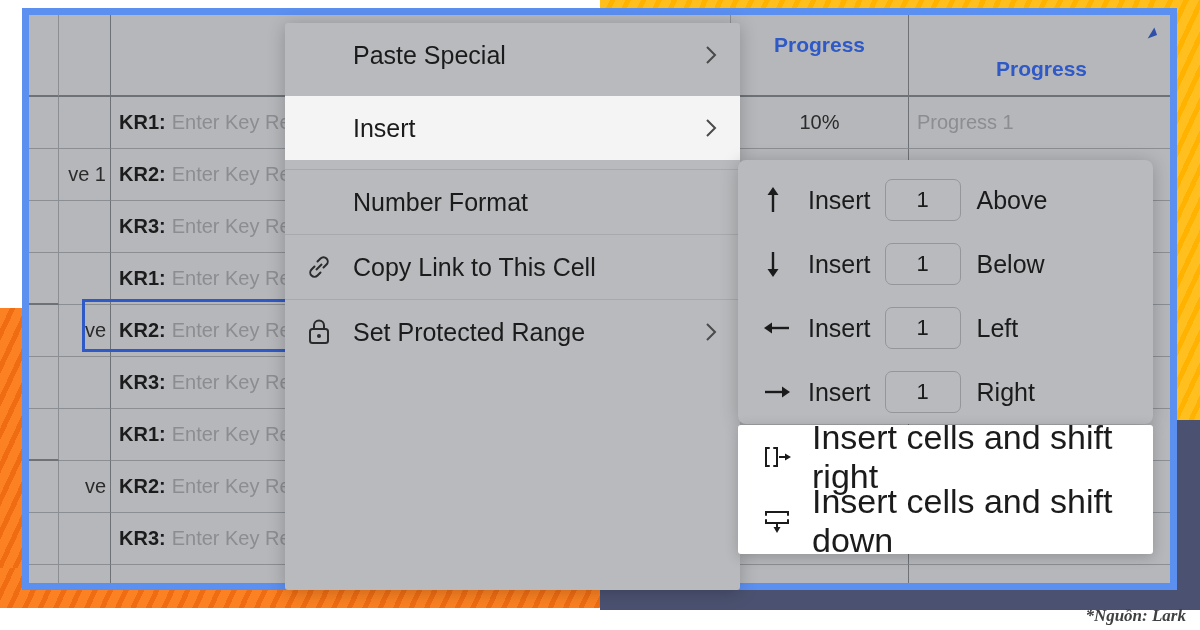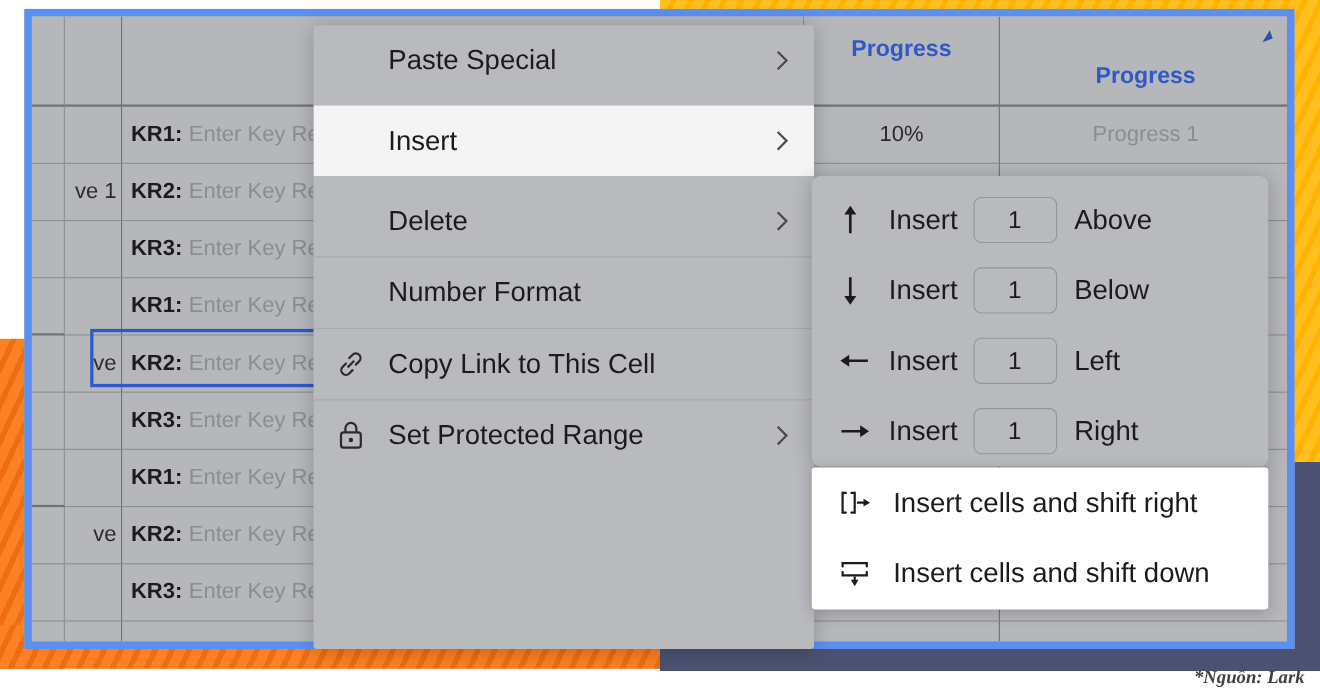--- a/index.html
+++ b/index.html
@@ -44,21 +44,21 @@
     border-bottom:1px solid #8b8e93;
     display:flex;align-items:center;
     font-size:20px;color:#2b2b2b;
     overflow:hidden;white-space:nowrap;
     padding:0 8px;
   }
   .c-idx{width:30px;flex:0 0 30px;border-right:1px solid #8b8e93;}
   .c-obj{width:52px;flex:0 0 52px;border-right:1px solid #6e7175;justify-content:flex-end;padding-right:4px;}
   .c-kr{width:620px;flex:0 0 620px;border-right:1px solid #8b8e93;}
   .c-prog{width:178px;flex:0 0 178px;border-right:1px solid #6e7175;justify-content:center;}
-  .c-prog2{width:265px;flex:0 0 265px;justify-content:center;}
+  .c-prog2{width:265px;flex:0 0 265px;}
   .hdr .cell{
     color:#2f59c7;font-weight:bold;font-size:21px;justify-content:center;
     border-bottom:2px solid #6e7175;align-items:flex-start;padding-top:18px;
   }
   .hdr .c-idx,.hdr .c-obj{color:transparent;}
   .hdr .c-prog2{align-items:flex-start;padding-top:42px;}
   .kr-key{color:#1c1c1c;font-weight:600;margin-right:6px;}
   .kr-ph{color:#8b8d91;}
   .prog-ph{color:#8b8d91;}
   .thickline{border-bottom:2px solid #6e7175 !important;}
@@ -117,21 +117,21 @@
     font-size:22px;color:#1b1b1b;background:transparent;margin-right:16px;
   }
   #sub-white{
     position:absolute;left:738px;top:425px;width:415px;height:129px;
     background:#ffffff;border-radius:3px;
     box-shadow:0 3px 14px rgba(0,0,0,.20);
     overflow:hidden;
   }
   .wi{
     display:flex;align-items:center;height:64px;
-    padding:0 16px 0 24px;box-sizing:border-box;font-size:25px;color:#1b1b1b;
+    padding:0 16px 0 24px;box-sizing:border-box;font-size:34px;color:#1b1b1b;
   }
   .wi .ico{width:50px;flex:0 0 50px;display:flex;align-items:center;}
 
   .credit{
     position:absolute;right:14px;bottom:4px;
     font-family:"Liberation Serif","DejaVu Serif",serif;
     font-style:italic;font-size:17px;color:#404040;font-weight:600;
   }
   svg{display:block;}
 </style>
@@ -309,29 +309,20 @@
       <span class="lbl">Insert</span>
       <span class="chev">
         <svg width="13" height="22" viewBox="0 0 13 22">
             <polyline points="2,3 10,11 2,19" fill="none" stroke="#4a4a4a" stroke-width="2"></polyline>
           </svg>
       </span>
     </div>
 
     <div class="grp-pad"></div>
 
-    <div class="mi">
-      <span class="ico"></span>
-      <span class="lbl">Delete</span>
-      <span class="chev">
-        <svg width="13" height="22" viewBox="0 0 13 22">
-            <polyline points="2,3 10,11 2,19" fill="none" stroke="#4a4a4a" stroke-width="2"></polyline>
-          </svg>
-      </span>
-    </div>
 
 
     <div class="sep"></div>
 
     <div class="mi">
       <span class="ico"></span>
       <span class="lbl">Number Format</span>
     </div>
 
     <div class="sep"></div>

